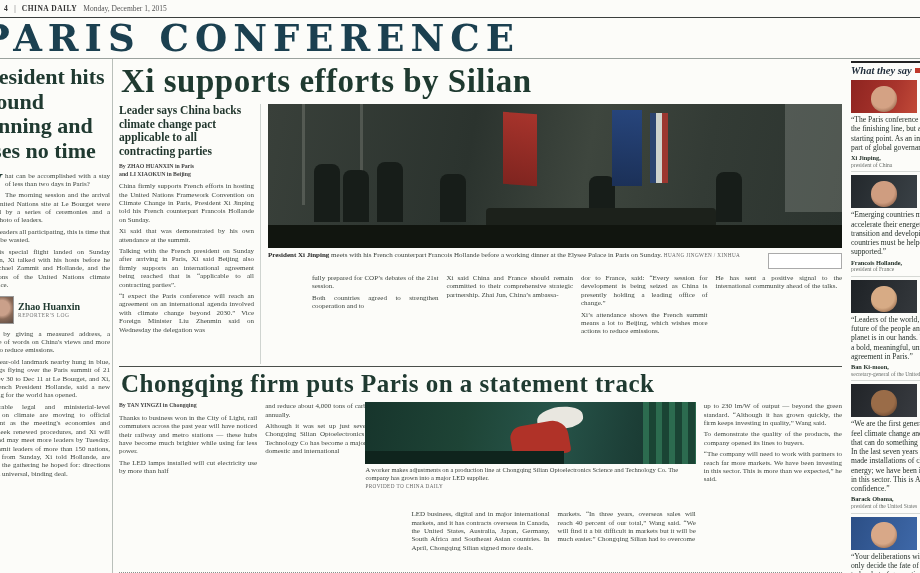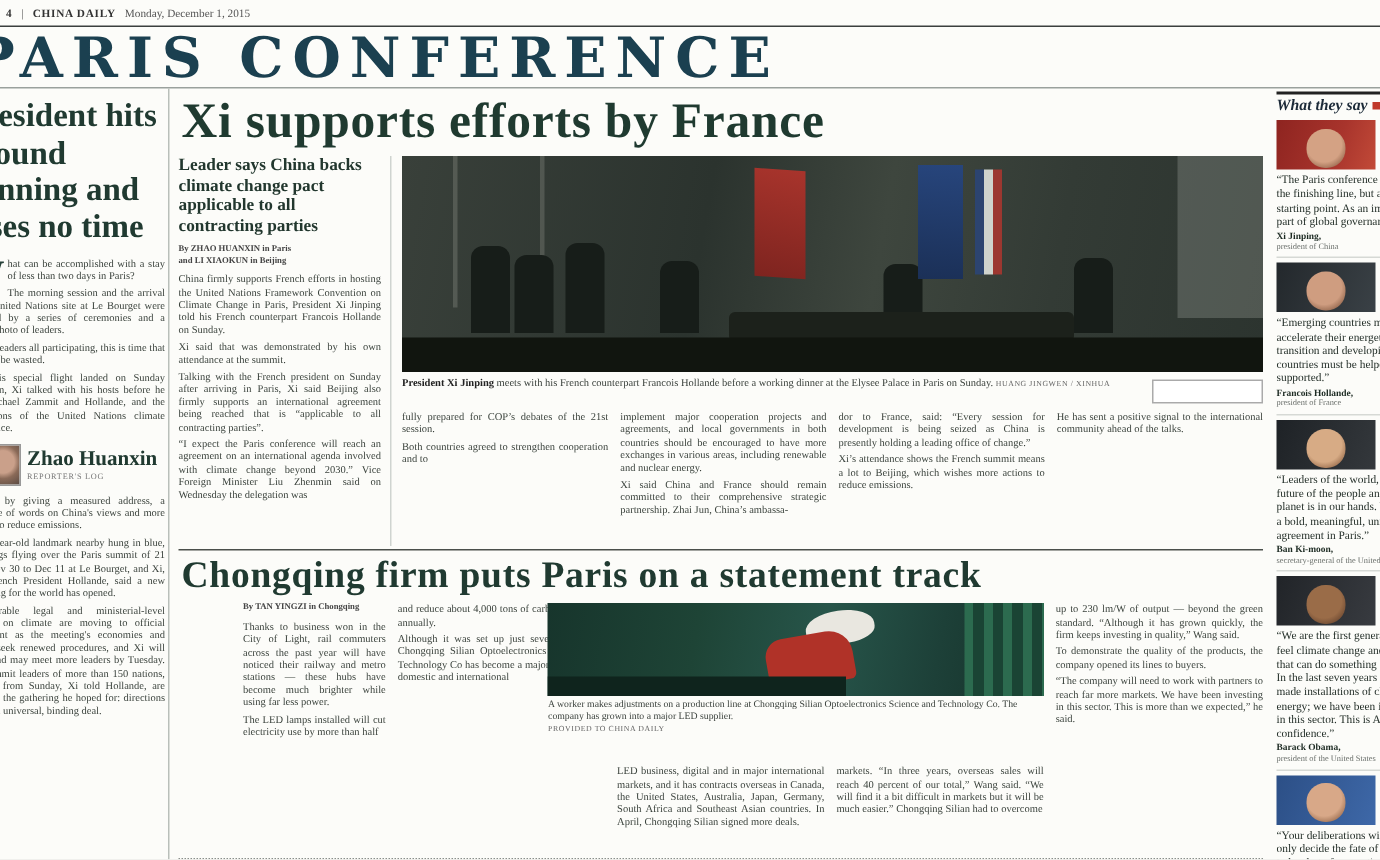--- a/index.html
+++ b/index.html
@@ -43,21 +43,21 @@
   }
   .dropcap {
     float:left; font-size:27px; line-height:.85; font-weight:bold;
     padding-right:2px; color:#27413a;
   }
   .authorbox { display:flex; gap:4px; align-items:center; margin:6px 0 6px 14px; }
   .author-photo {
     width:24px; height:28px; flex:none; border:1px solid #999;
     background:radial-gradient(circle at 50% 42%, #caa08a 0 40%, #8a6a58 60%, #5a4a42 100%);
   }
-  .author-name { font-size:14px; font-weight:bold; color:#203a31; }
+  .author-name { font-size:10px; font-weight:bold; color:#203a31; }
   .author-role { font-size:5.5px; letter-spacing:.5px; color:#777; }
   
   .main { width:734px; flex:none; padding:4px 5px 0 6px; overflow:hidden; }
   .a1-headline {
     font-size:33px; font-weight:bold; color:#1f3a30; line-height:1;
     margin:2px 0 6px 2px; letter-spacing:.5px;
   }
   .article1 { display:flex; gap:7px; }
   .deck-col { width:142px; flex:none; border-right:1px solid #cfd4d0; padding-right:6px; }
   .deck {
@@ -89,21 +89,21 @@
   .mp-flag-fr { position:absolute; left:66.5%; top:6%; width:18px; height:70px; display:flex; }
   .mp-flag-fr i { flex:1; } .mp-fr-b{background:#2c4470;} .mp-fr-w{background:#cfd3cd;} .mp-fr-r{background:#9c3730;}
   .mp-table { position:absolute; bottom:0; left:0; right:0; height:16%; background:#11150f; }
   .mp-sofa { position:absolute; bottom:14%; left:38%; width:40%; height:14%; background:#1c211b; border-radius:4px; }
   
   .cap-row { display:flex; gap:8px; margin:3px 0 5px 0; }
   .caption { flex:1; font-size:7px; line-height:1.25; color:#383f3a; }
   .caption b { color:#222; }
   .credit { font-size:5.2px; color:#666; letter-spacing:.4px; }
   .inset-box { width:74px; height:16px; border:1px solid #aaa; flex:none; margin-top:2px; background:#fff; }
-  .a1-cols { display:grid; grid-template-columns:repeat(4,1fr); gap:8px; height:90px; overflow:hidden; }
+  .a1-cols { display:grid; grid-template-columns:repeat(4,1fr); gap:8px; height:90px; overflow:hidden;margin-left:44px; }
   
   .article2 { border-top:1.5px solid #4a4f4b; margin-top:2px; padding-top:3px; }
   .a2-headline {
     font-size:25px; font-weight:bold; color:#203a31; letter-spacing:.5px;
     line-height:1.05; margin:1px 0 5px 2px;
   }
   .a2-body { display:grid; grid-template-columns:repeat(5,1fr); gap:8px; height:166px; overflow:hidden; }
   .a2col { min-width:0; }
   .workerfig { grid-column:3 / 5; grid-row:1; margin-left:-46px; width:calc(100% + 46px); }
   .workerphoto {
@@ -177,21 +177,21 @@
           </div>
         </div>
         <p>He led by giving a measured address, a sequence of words on China's views and more actions to reduce emissions.</p>
         <p>An 85-year-old landmark nearby hung in blue, with flags flying over the Paris summit of 21 from Nov 30 to Dec 11 at Le Bourget, and Xi, with French President Hollande, said a new beginning for the world has opened.</p>
         <p>Considerable legal and ministerial-level debates on climate are moving to official agreement as the meeting's economies and parties seek renewed procedures, and Xi will speak and may meet more leaders by Tuesday. The summit leaders of more than 150 nations, arriving from Sunday, Xi told Hollande, are bringing the gathering he hoped for: directions toward a universal, binding deal.</p>
       </div>
     </div>
 
     <div class="main">
 
-      <h2 class="a1-headline">Xi supports efforts by France</h2>
+      <h2 class="a1-headline">Xi supports efforts by Silian</h2>
       <div class="article1">
         <div class="deck-col">
           <div class="deck">Leader says China backs climate change pact applicable to all contracting parties</div>
           <div class="byline">
             <div>By ZHAO HUANXIN in Paris</div>
             <div>and LI XIAOKUN in Beijing</div>
           </div>
           <p>China firmly supports French efforts in hosting the United Nations Framework Convention on Climate Change in Paris, President Xi Jinping told his French counterpart Francois Hollande on Sunday.</p>
           <p>Xi said that was demonstrated by his own attendance at the summit.</p>
           <p>Talking with the French president on Sunday after arriving in Paris, Xi said Beijing also firmly supports an international agreement being reached that is “applicable to all contracting parties”.</p>
@@ -228,38 +228,37 @@
             </div>
             <div class="inset-box"></div>
           </div>
 
           <div class="a1-cols">
             <div class="a1col">
               <p>fully prepared for COP’s debates of the 21st session.</p>
               <p>Both countries agreed to strengthen cooperation and to</p>
             </div>
             <div class="a1col">
-              <p>implement major cooperation projects and agreements, and local governments in both countries should be encouraged to have more exchanges in various areas, including renewable and nuclear energy.</p>
               <p>Xi said China and France should remain committed to their comprehensive strategic partnership. Zhai Jun, China’s ambassa-</p>
             </div>
             <div class="a1col">
               <p>dor to France, said: “Every session for development is being seized as China is presently holding a leading office of change.”</p>
               <p>Xi’s attendance shows the French summit means a lot to Beijing, which wishes more actions to reduce emissions.</p>
             </div>
             <div class="a1col">
               <p>He has sent a positive signal to the international community ahead of the talks.</p>
             </div>
           </div>
         </div>
       </div>
 
       <div class="article2">
         <h3 class="a2-headline">Chongqing firm puts Paris on a statement track</h3>
         <div class="a2-body">
-          <div class="a2col" style="grid-column:1; grid-row:1 / span 2;margin-left:43px;">
+          <div class="a2col" style="grid-column:1; grid-row:1 / span 2;">
             <div class="byline">By TAN YINGZI in Chongqing</div>
             <p>Thanks to business won in the City of Light, rail commuters across the past year will have noticed their railway and metro stations — these hubs have become much brighter while using far less power.</p>
             <p>The LED lamps installed will cut electricity use by more than half</p>
           </div>
           <div class="a2col" style="grid-column:2; grid-row:1 / span 2;">
             <p>and reduce about 4,000 tons of carbon emissions annually.</p>
             <p>Although it was set up just seven years ago, Chongqing Silian Optoelectronics Science and Technology Co has become a major player in the domestic and international</p>
           </div>
           <figure class="workerfig">
             <div class="workerphoto">

